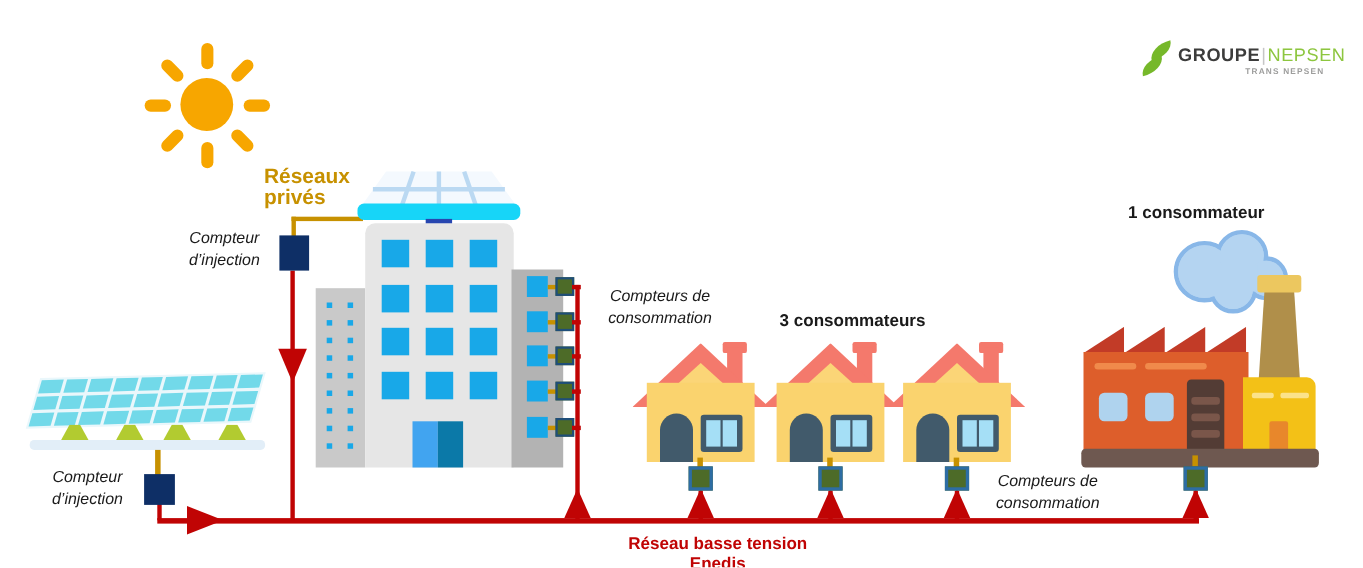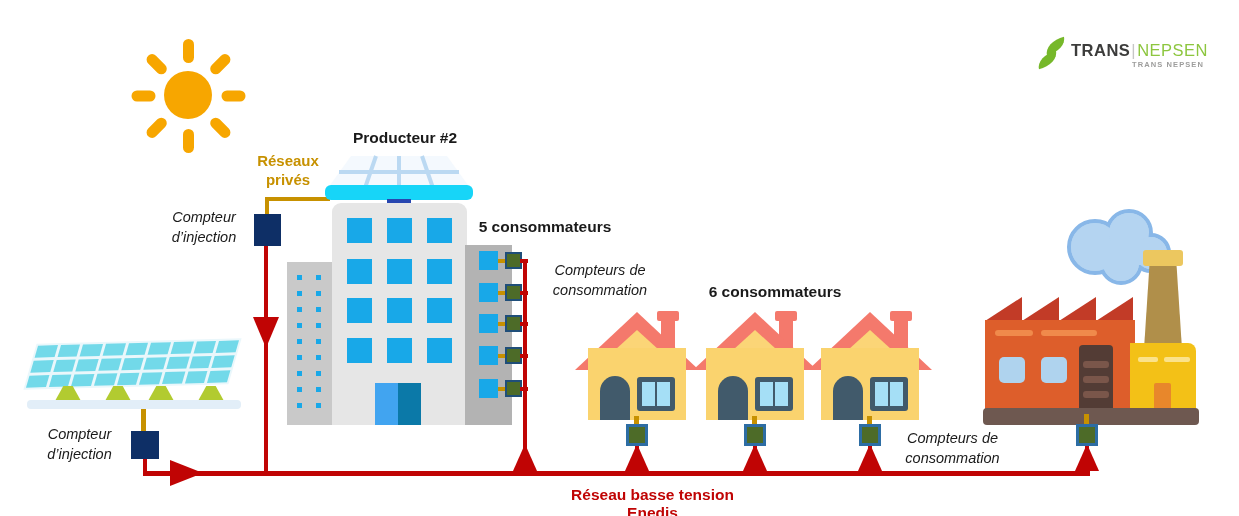--- a/index.html
+++ b/index.html
@@ -1,21 +1,21 @@
 <!DOCTYPE html>
 <html style="--text: #1A1A1A; --red: #C00404; --gold: #C79100; --navy: #0E2F66; --meter-green: #4D6B28; --meter-border: #2D6DA4; --window-blue: #18A8E8; --roof-cyan: #17D5F8; --panel-pale: #F4F9FE; --panel-grid: #BBD9F2; --tower-gray: #E6E6E6; --annex-gray: #C9C9C9; --right-gray: #B3B3B3; --door-light: #41A4F0; --door-dark: #0B79A8; --sun: #F7A600; --house-yellow: #FAD36E; --house-gable: #FBD577; --house-roof: #F4796C; --house-dark: #415A6B; --pane-blue: #A5DFF6; --array-cell: #72D9E9; --array-bg: #EAF7FB; --leg-green: #B2CB30; --base-light: #E2EEF8; --factory-orange: #DD5E2B; --factory-roof: #C23B27; --factory-dash: #F08A4B; --factory-window: #AFD3EE; --factory-door: #533C35; --factory-door-stripe: #7A564A; --factory-yellow: #F3C117; --factory-yellow-dash: #FBE28A; --annex-door: #E8872B; --factory-base: #6E5850; --chimney: #B08F4A; --chimney-cap: #ECC75F; --cloud-fill: #B4D4F1; --cloud-stroke: #88B7E8; --logo-green: #76B82A; --logo-energie: #8DC63F; --logo-dark: #3C3C3B; --logo-gray: #9D9D9C;"><head>
 <meta charset="utf-8">
 <style>
   html,body{margin:0;padding:0;background:#fff;}
   #canvas{position:relative;width:1239px;height:516px;background:#fff;overflow:hidden;
           font-family:"Liberation Sans",sans-serif;color:var(--text,#1a1a1a);}
   .abs{position:absolute;}
   .lbl{position:absolute;font-weight:bold;font-size:15.5px;color:var(--text);text-align:center;line-height:19px;}
   .lbl-it{position:absolute;font-style:italic;font-size:14.5px;color:var(--text);text-align:center;line-height:20px;}
-  .lbl-gold{position:absolute;font-weight:bold;font-size:15px;color:var(--gold);text-align:center;line-height:19px;}
+  .lbl-gold{position:absolute;font-weight:bold;font-size:19px;color:var(--gold);text-align:left;line-height:19px;}
   .lbl-red{position:absolute;font-weight:bold;font-size:15.5px;color:var(--red);text-align:center;}
 
   
   .sun{left:132px;top:39px;width:112px;height:112px;}
   .sun-core{position:absolute;left:32px;top:32px;width:48px;height:48px;border-radius:50%;background:var(--sun);}
   .sun i{position:absolute;left:50.5px;top:45px;width:11px;height:24px;border-radius:6px;background:var(--sun);}
   .sun i:nth-child(2){transform:rotate(0deg) translateY(-45px);}
   .sun i:nth-child(3){transform:rotate(45deg) translateY(-45px);}
   .sun i:nth-child(4){transform:rotate(90deg) translateY(-45px);}
   .sun i:nth-child(5){transform:rotate(135deg) translateY(-45px);}
@@ -124,21 +124,21 @@
       <i></i>
       <i></i>
       <i></i>
       <i></i>
       <i></i>
   </div>
 
   <div class="abs logo">
     <span class="leaf l1"></span>
     <span class="leaf l2"></span>
-    <div class="logo-text"><span class="t1">TRANS</span><span class="sep">|</span><span class="t2">NEPSEN</span></div>
+    <div class="logo-text"><span class="t1">GROUPE</span><span class="sep">|</span><span class="t2">NEPSEN</span></div>
     <div class="logo-sub">TRANS NEPSEN</div>
   </div>
 
   <div class="redline" style="left:143px;top:471px;width:947px;height:5px;"></div>
   <div class="redline" style="left:143px;top:457px;width:4px;height:16px;"></div>
   <div class="arrow-right" style="left:170px;top:460px;"></div>
 
   <div class="redline" style="left:264px;top:246px;width:4px;height:227px;"></div>
   <div class="arrow-down" style="left:253px;top:317px;"></div>
 
@@ -360,32 +360,31 @@
     <span class="yannex">
       <span class="ydash" style="left:8px;width:20px;"></span>
       <span class="ydash" style="left:34px;width:26px;"></span>
       <span class="ydoor"></span>
     </span>
     <span class="fbase"></span>
   </div>
   <div class="goldline" style="left:1084px;top:414px;width:5px;height:10px;"></div>
   <div class="meter-green" style="left:1076px;top:424px;"></div>
 
-  <div class="lbl" style="left:330px;top:128px;width:150px;">Producteur #2</div>
   <div class="lbl-gold" style="left:240px;top:151px;width:96px;">
     <span>Réseaux</span><br><span>privés</span>
   </div>
   <div class="lbl-it" style="left:160px;top:207px;width:88px;">
     <span>Compteur</span><br><span>d’injection</span>
   </div>
-  <div class="lbl" style="left:460px;top:217px;width:170px;">5 consommateurs</div>
   <div class="lbl-it" style="left:540px;top:260px;width:120px;">
     <span>Compteurs de</span><br><span>consommation</span>
   </div>
-  <div class="lbl" style="left:695px;top:282px;width:160px;">6 consommateurs</div>
+  <div class="lbl" style="left:695px;top:282px;width:160px;">3 consommateurs</div>
+  <div class="lbl" style="left:1010px;top:184px;width:155px;">1 consommateur</div>
   <div class="lbl-it" style="left:27px;top:424px;width:105px;">
     <span>Compteur</span><br><span>d’injection</span>
   </div>
   <div class="lbl-it" style="left:890px;top:428px;width:125px;">
     <span>Compteurs de</span><br><span>consommation</span>
   </div>
   <div class="lbl-red" style="left:545px;top:486px;width:215px;">Réseau basse tension Enedis</div>
 
 </div>
 

